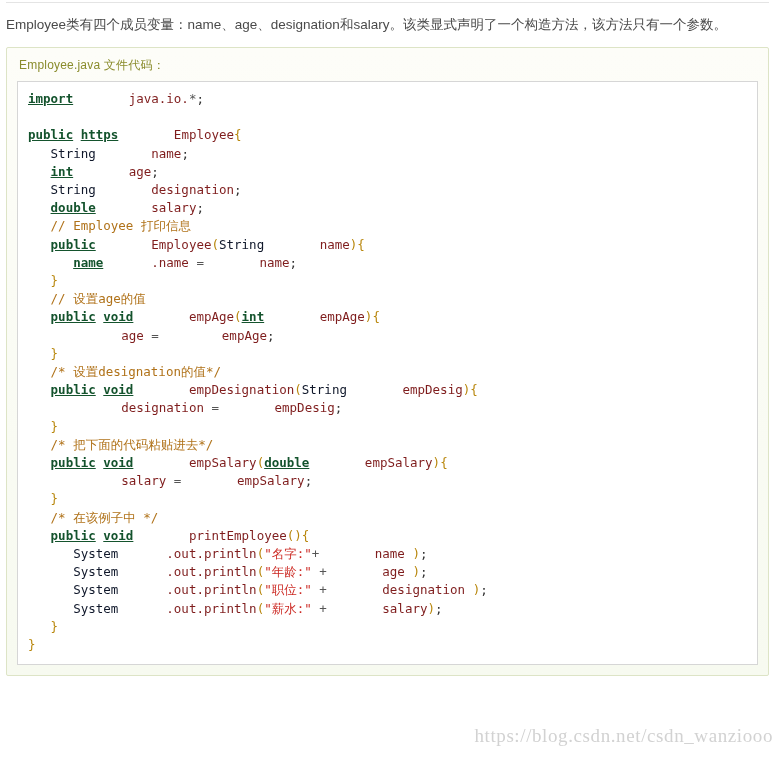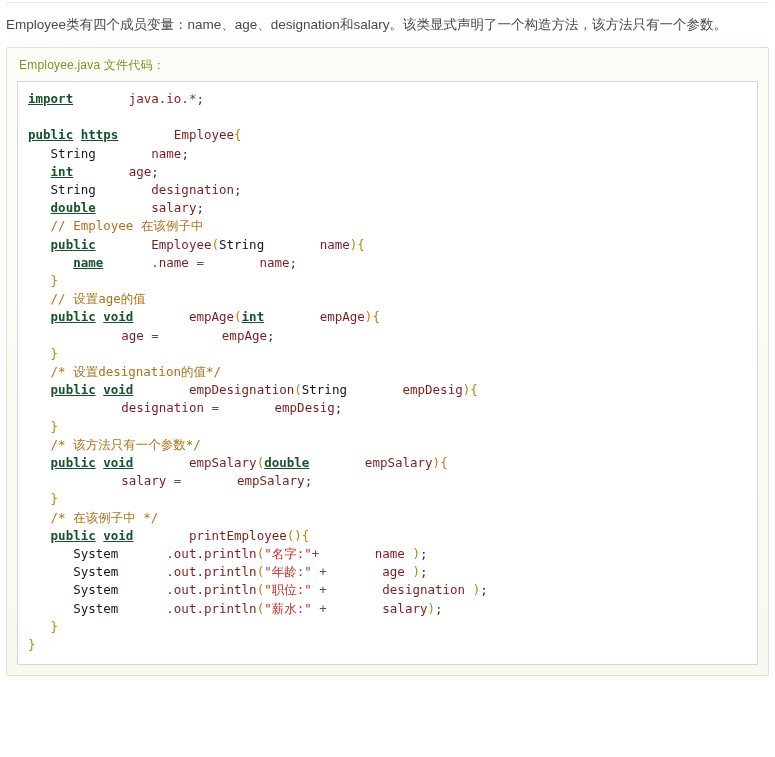--- a/index.html
+++ b/index.html
@@ -122,42 +122,43 @@
   <div class="example-box">
     <div class="example-title">Employee.java 文件代码：</div>
     <div class="code-surface">
       <pre class="code" id="code-host"><span><span class="k">import</span><span class="plain"> </span><span class="id">java.io.</span><span class="op">*</span><span class="plain">;</span></span>
 <span></span>
 <span><span class="k">public</span><span class="plain"> </span><span class="k">https</span><span class="plain"> </span><span class="id">Employee</span><span class="p">{</span></span>
 <span><span class="plain">   </span><span class="t">String</span><span class="plain"> </span><span class="id">name</span><span class="plain">;</span></span>
 <span><span class="plain">   </span><span class="k">int</span><span class="plain"> </span><span class="id">age</span><span class="plain">;</span></span>
 <span><span class="plain">   </span><span class="t">String</span><span class="plain"> </span><span class="id">designation</span><span class="plain">;</span></span>
 <span><span class="plain">   </span><span class="k">double</span><span class="plain"> </span><span class="id">salary</span><span class="plain">;</span></span>
-<span><span class="plain">   </span><span class="cm">// Employee 在该例子中</span></span>
+<span><span class="plain">   </span><span class="cm">// Employee 打印信息</span></span>
 <span><span class="plain">   </span><span class="k">public</span><span class="plain"> </span><span class="id">Employee</span><span class="p">(</span><span class="t">String</span><span class="plain"> </span><span class="id">name</span><span class="p">)</span><span class="p">{</span></span>
 <span><span class="plain">      </span><span class="k">name</span><span class="id">.name</span><span class="op"> = </span><span class="id">name</span><span class="plain">;</span></span>
 <span><span class="plain">   </span><span class="p">}</span></span>
 <span><span class="plain">   </span><span class="cm">// 设置age的值</span></span>
 <span><span class="plain">   </span><span class="k">public</span><span class="plain"> </span><span class="k">void</span><span class="plain"> </span><span class="id">empAge</span><span class="p">(</span><span class="k">int</span><span class="plain"> </span><span class="id">empAge</span><span class="p">)</span><span class="p">{</span></span>
 <span><span class="plain">      </span><span class="id">age</span><span class="op"> =  </span><span class="id">empAge</span><span class="plain">;</span></span>
 <span><span class="plain">   </span><span class="p">}</span></span>
 <span><span class="plain">   </span><span class="cm">/* 设置designation的值*/</span></span>
 <span><span class="plain">   </span><span class="k">public</span><span class="plain"> </span><span class="k">void</span><span class="plain"> </span><span class="id">empDesignation</span><span class="p">(</span><span class="t">String</span><span class="plain"> </span><span class="id">empDesig</span><span class="p">)</span><span class="p">{</span></span>
 <span><span class="plain">      </span><span class="id">designation</span><span class="op"> = </span><span class="id">empDesig</span><span class="plain">;</span></span>
 <span><span class="plain">   </span><span class="p">}</span></span>
-<span><span class="plain">   </span><span class="cm">/* 该方法只有一个参数*/</span></span>
+<span><span class="plain">   </span><span class="cm">/* 把下面的代码粘贴进去*/</span></span>
 <span><span class="plain">   </span><span class="k">public</span><span class="plain"> </span><span class="k">void</span><span class="plain"> </span><span class="id">empSalary</span><span class="p">(</span><span class="k">double</span><span class="plain"> </span><span class="id">empSalary</span><span class="p">)</span><span class="p">{</span></span>
 <span><span class="plain">      </span><span class="id">salary</span><span class="op"> = </span><span class="id">empSalary</span><span class="plain">;</span></span>
 <span><span class="plain">   </span><span class="p">}</span></span>
 <span><span class="plain">   </span><span class="cm">/* 在该例子中 */</span></span>
 <span><span class="plain">   </span><span class="k">public</span><span class="plain"> </span><span class="k">void</span><span class="plain"> </span><span class="id">printEmployee</span><span class="p">(</span><span class="p">)</span><span class="p">{</span></span>
 <span><span class="plain">      </span><span class="t">System</span><span class="id">.out.println</span><span class="p">(</span><span class="str">"名字:"</span><span class="op">+ </span><span class="id">name</span><span class="plain"> </span><span class="p">)</span><span class="plain">;</span></span>
 <span><span class="plain">      </span><span class="t">System</span><span class="id">.out.println</span><span class="p">(</span><span class="str">"年龄:"</span><span class="op"> + </span><span class="id">age</span><span class="plain"> </span><span class="p">)</span><span class="plain">;</span></span>
 <span><span class="plain">      </span><span class="t">System</span><span class="id">.out.println</span><span class="p">(</span><span class="str">"职位:"</span><span class="op"> + </span><span class="id">designation</span><span class="plain"> </span><span class="p">)</span><span class="plain">;</span></span>
 <span><span class="plain">      </span><span class="t">System</span><span class="id">.out.println</span><span class="p">(</span><span class="str">"薪水:"</span><span class="op"> + </span><span class="id">salary</span><span class="p">)</span><span class="plain">;</span></span>
 <span><span class="plain">   </span><span class="p">}</span></span>
 <span><span class="p">}</span></span>
 </pre>
     </div>
   </div>
 
+  <div class="watermark">https://blog.csdn.net/csdn_wanziooo</div>
 
 </div>
 
 </body></html>

